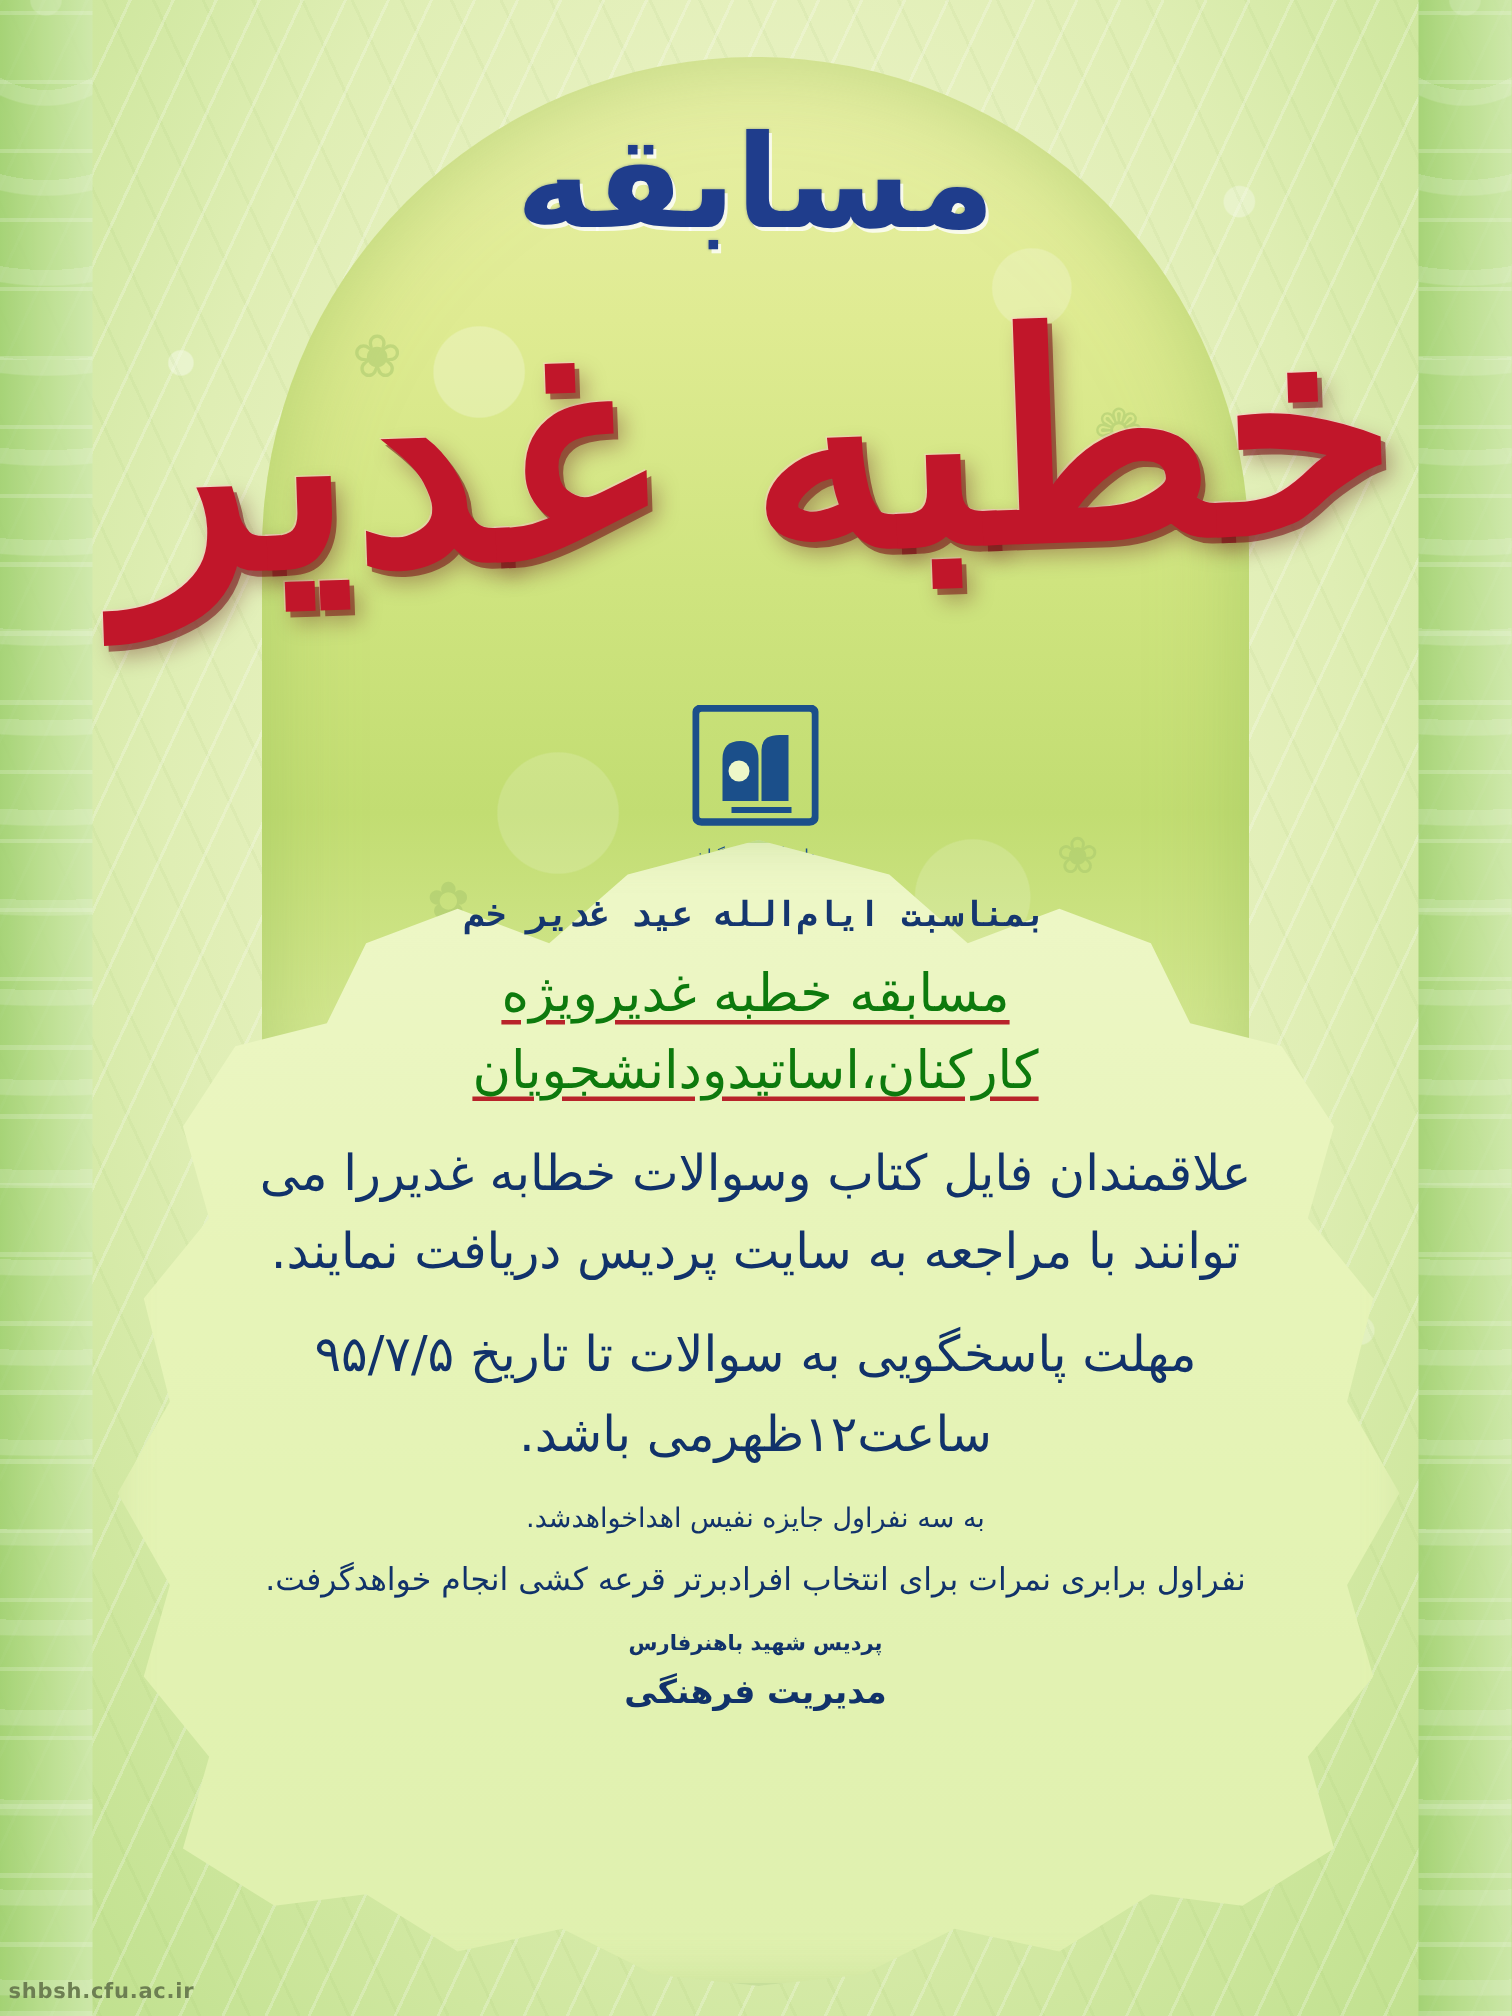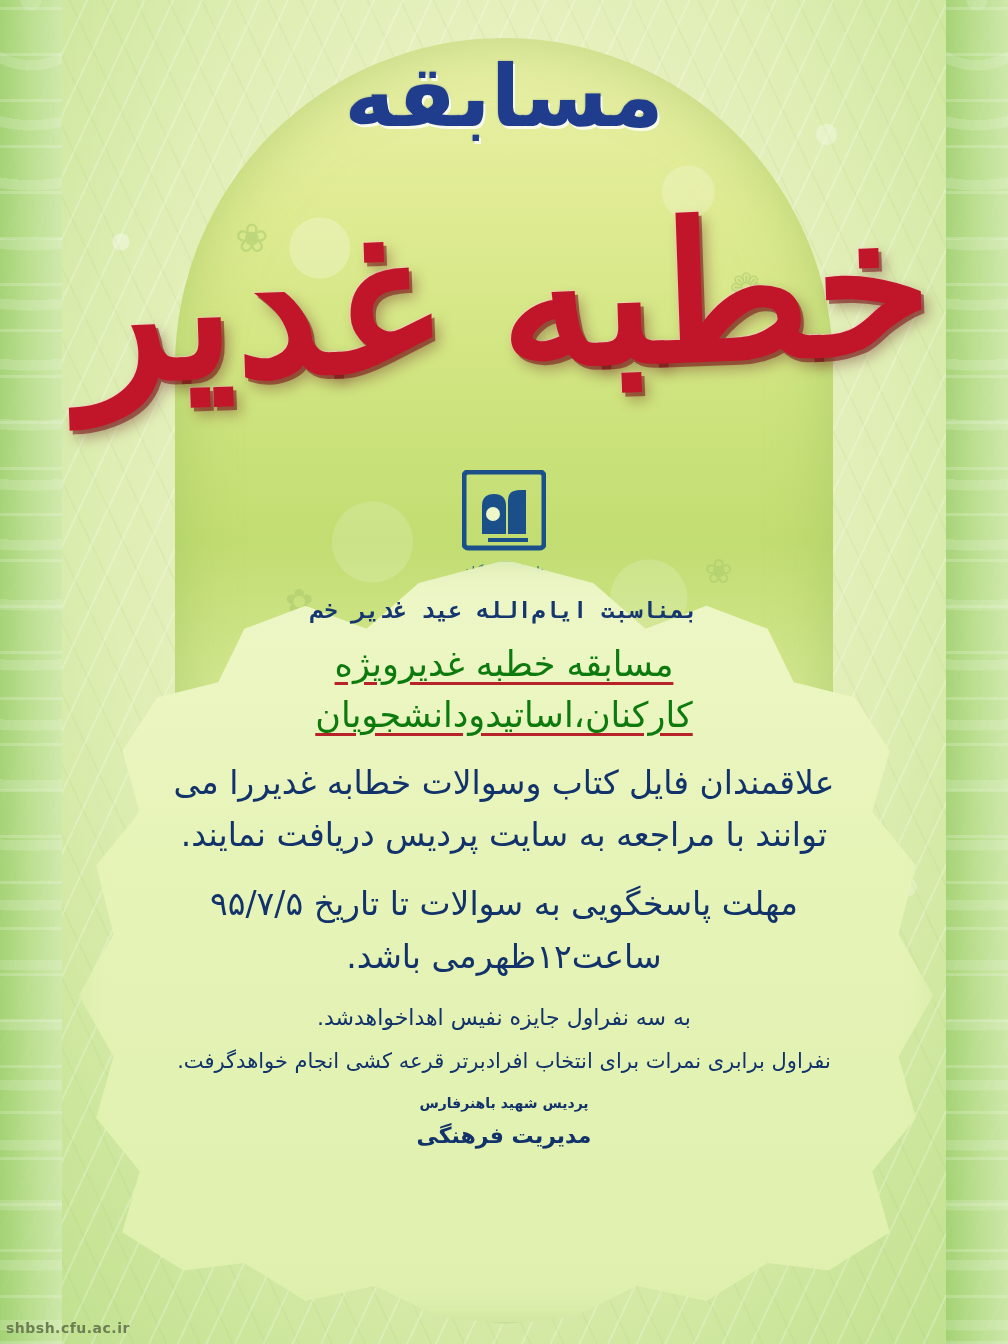--- a/index.html
+++ b/index.html
@@ -86,21 +86,21 @@
     position: absolute;
     color: rgba(170,200,110,0.55);
     font-size: 40px;
     line-height: 1;
     user-select: none;
   }
 
   
   .title-top {
     position: absolute;
-    top: 46px;
+    top: 72px;
     left: 0;
     width: 1008px;
     text-align: center;
     font-family: "DejaVu Sans", sans-serif;
     font-size: 86px;
     font-weight: bold;
     color: #1f3d8c;
     text-shadow: 2px 3px 0 rgba(255,255,255,0.8), 0 0 2px rgba(20,40,120,0.4);
     letter-spacing: -2px;
   }
@@ -201,21 +201,21 @@
   .para {
     font-family: "DejaVu Sans", sans-serif;
     font-size: 33px;
     color: #11326a;
     line-height: 1.6;
     margin: 0 auto 16px auto;
     width: 700px;
   }
 
   .para.small {
-    font-size: 22px;
+    font-size: 18px;
     margin-bottom: 10px;
   }
   .para.xsmall {
     font-size: 21px;
     line-height: 1.55;
     margin-bottom: 12px;
   }
   .signature {
     font-family: "DejaVu Sans", sans-serif;
     font-size: 14px;

